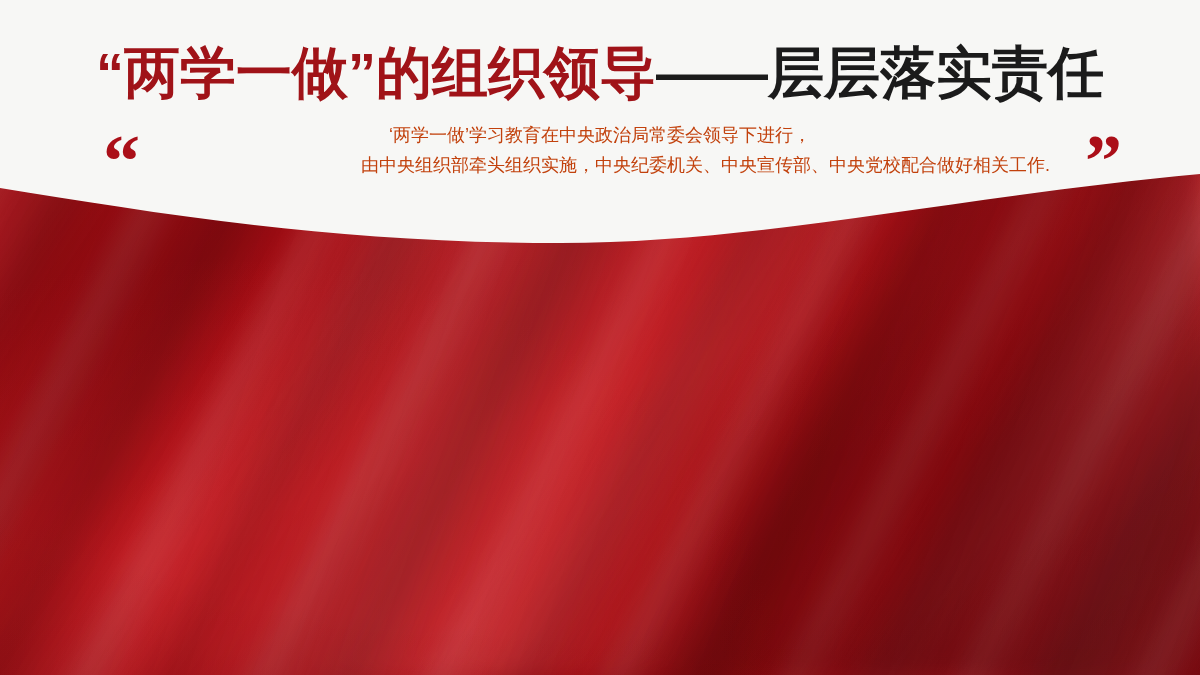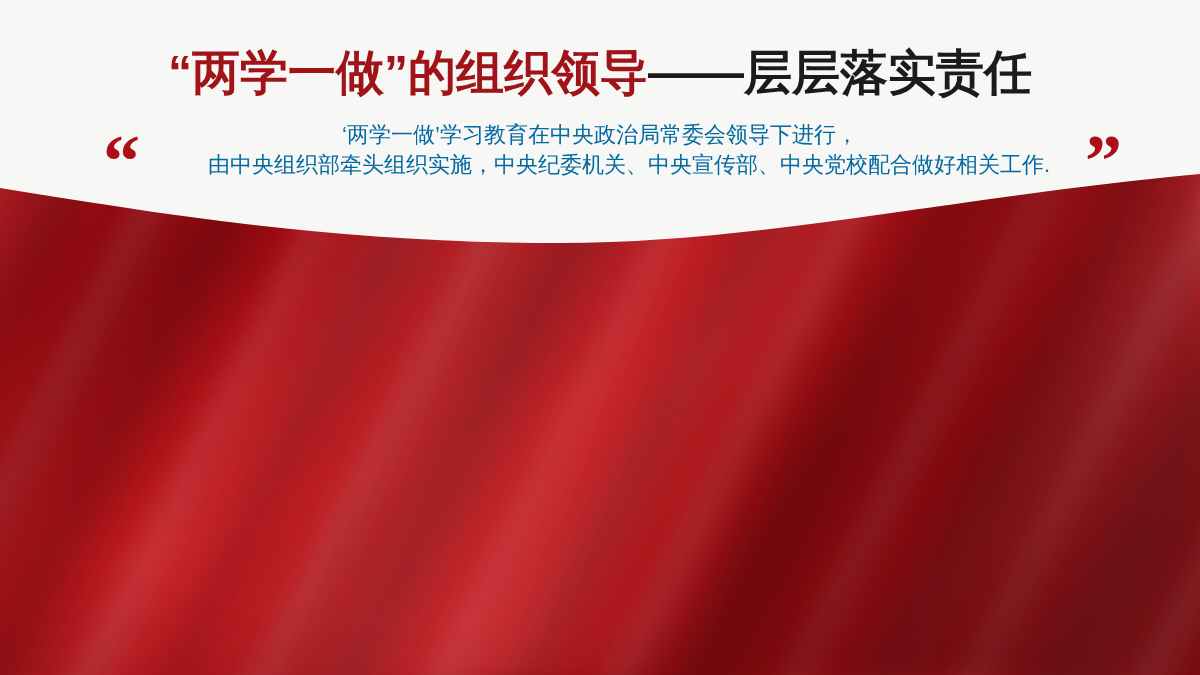--- a/index.html
+++ b/index.html
@@ -107,21 +107,21 @@
     pointer-events: none;
   }
   .title {
     position: absolute;
     top: 42px;
     left: 0;
     width: 1200px;
     text-align: center;
     font-family: "Liberation Sans", "DejaVu Sans", sans-serif;
     font-weight: bold;
-    font-size: 48px;
+    font-size: 56px;
     line-height: 62px;
     letter-spacing: 0px;
     white-space: nowrap;
     pointer-events: auto;
   }
   .title .t-red   { color: #a01318; }
   .title .t-black { color: #1b1b1b; }
 
   .quote-row {
     position: absolute;
@@ -142,23 +142,23 @@
   }
   .quote-open  { left: 103px;  top: 4px; }
   .quote-close { right: 78px;  top: 4px; }
 
   .subtitle {
     position: absolute;
     top: 0;
     left: 150px;
     width: 900px;
     text-align: center;
-    color: #0369a1;
+    color: #c2410c;
     font-family: "Liberation Sans", "DejaVu Sans", sans-serif;
-    font-size: 22px;
+    font-size: 18px;
     line-height: 30px;
     letter-spacing: 0px;
     white-space: nowrap;
   }
   .subtitle .line-1 { display: block; }
   .subtitle .line-2 { display: block; text-align: right; }
 </style>
 </head>
 <body>
 

